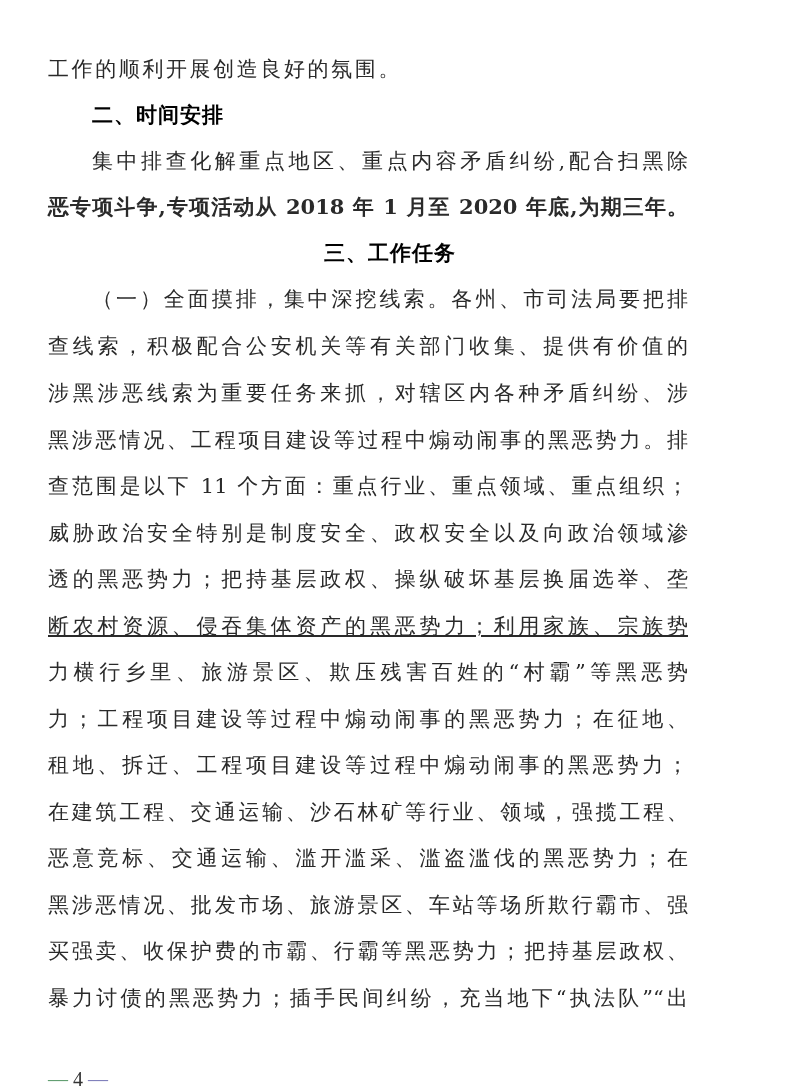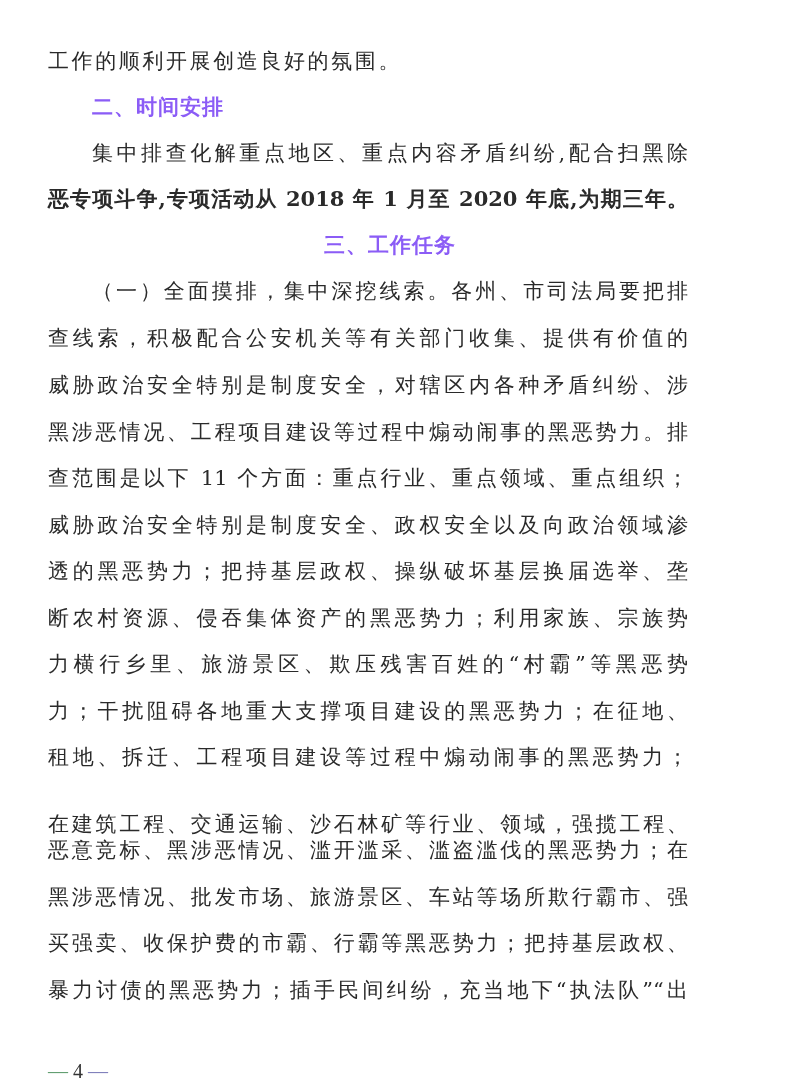--- a/index.html
+++ b/index.html
@@ -1,30 +1,30 @@
 <!DOCTYPE html>
 <html><head>
 <meta charset="utf-8">
 <style>
   html, body { margin: 0; padding: 0; background: #ffffff; }
   body {
     width: 803px; height: 1092px; position: relative; overflow: hidden;
     font-family: "DejaVu Serif", "Liberation Serif", serif;
     color: #2a2a2a;
   }
-  .page { position: absolute; left: 0; top: 4px; width: 803px; height: 787px; }
+  .page { position: absolute; left: 0; top: 12px; width: 803px; height: 787px; }
   .line {
     position: absolute; left: 48px; width: 640px;
     font-size: 21px; line-height: 28px; height: 28px;
     white-space: nowrap; letter-spacing: 2.6px;
   }
   .indent { left: 92px; width: 596px; }
   .heading {
     font-family: "DejaVu Sans", "Liberation Sans", sans-serif;
-    font-weight: bold; color: #8b5cf6; letter-spacing: 1px;
+    font-weight: bold; color: #000000; letter-spacing: 1px;
   }
   .just { text-align: justify; text-align-last: justify; letter-spacing: 0; }
   .page-number {
     position: absolute; left: 48px; top: 1054px;
     font-size: 20px; line-height: 26px; color: #333;
     font-family: "Liberation Serif", serif;
   }
   .dash-l { color: #5a9a6a; }
   .dash-r { color: #7a7ab8; }
 </style>
@@ -33,31 +33,31 @@
 
 <div class="page">
   <div id="lines">
       <div class="line" style="top: 43px;">工作的顺利开展创造良好的氛围。</div>
       <div class="line indent heading" style="top: 89px;">二、时间安排</div>
       <div class="line indent just" style="top: 135px;">集中排查化解重点地区、重点内容矛盾纠纷,配合扫黑除</div>
       <div class="line just" style="top: 181px; font-weight: bold;">恶专项斗争,专项活动从 2018 年 1 月至 2020 年底,为期三年。</div>
       <div class="line indent heading" style="top: 227px; text-align: center;">三、工作任务</div>
       <div class="line indent just" style="top: 273px;">（一）全面摸排，集中深挖线索。各州、市司法局要把排</div>
       <div class="line just" style="top: 320px;">查线索，积极配合公安机关等有关部门收集、提供有价值的</div>
-      <div class="line just" style="top: 367px;">威胁政治安全特别是制度安全，对辖区内各种矛盾纠纷、涉</div>
+      <div class="line just" style="top: 367px;">涉黑涉恶线索为重要任务来抓，对辖区内各种矛盾纠纷、涉</div>
       <div class="line just" style="top: 414px;">黑涉恶情况、工程项目建设等过程中煽动闹事的黑恶势力。排</div>
       <div class="line just" style="top: 460px;">查范围是以下 11 个方面：重点行业、重点领域、重点组织；</div>
       <div class="line just" style="top: 507px;">威胁政治安全特别是制度安全、政权安全以及向政治领域渗</div>
       <div class="line just" style="top: 553px;">透的黑恶势力；把持基层政权、操纵破坏基层换届选举、垄</div>
-      <div class="line just" style="top: 600px;">断农村资源、侵吞集体资产的黑恶势力；利用家族、宗族势</div>
+      <div class="line just" style="top: 600px; text-decoration: underline;">断农村资源、侵吞集体资产的黑恶势力；利用家族、宗族势</div>
       <div class="line just" style="top: 646px;">力横行乡里、旅游景区、欺压残害百姓的“村霸”等黑恶势</div>
-      <div class="line just" style="top: 693px;">力；干扰阻碍各地重大支撑项目建设的黑恶势力；在征地、</div>
+      <div class="line just" style="top: 693px;">力；工程项目建设等过程中煽动闹事的黑恶势力；在征地、</div>
       <div class="line just" style="top: 739px;">租地、拆迁、工程项目建设等过程中煽动闹事的黑恶势力；</div>
-      <div class="line just" style="top: 786px; margin-top: 20px;">在建筑工程、交通运输、沙石林矿等行业、领域，强揽工程、</div>
-      <div class="line just" style="top: 832px;">恶意竞标、黑涉恶情况、滥开滥采、滥盗滥伐的黑恶势力；在</div>
+      <div class="line just" style="top: 786px;">在建筑工程、交通运输、沙石林矿等行业、领域，强揽工程、</div>
+      <div class="line just" style="top: 832px;">恶意竞标、交通运输、滥开滥采、滥盗滥伐的黑恶势力；在</div>
       <div class="line just" style="top: 879px;">黑涉恶情况、批发市场、旅游景区、车站等场所欺行霸市、强</div>
       <div class="line just" style="top: 925px;">买强卖、收保护费的市霸、行霸等黑恶势力；把持基层政权、</div>
       <div class="line just" style="top: 972px;">暴力讨债的黑恶势力；插手民间纠纷，充当地下“执法队”“出</div>
     </div>
 
   <div class="page-number">
     <span class="dash-l">—</span>
     <span>4</span>
     <span class="dash-r">—</span>
   </div>

